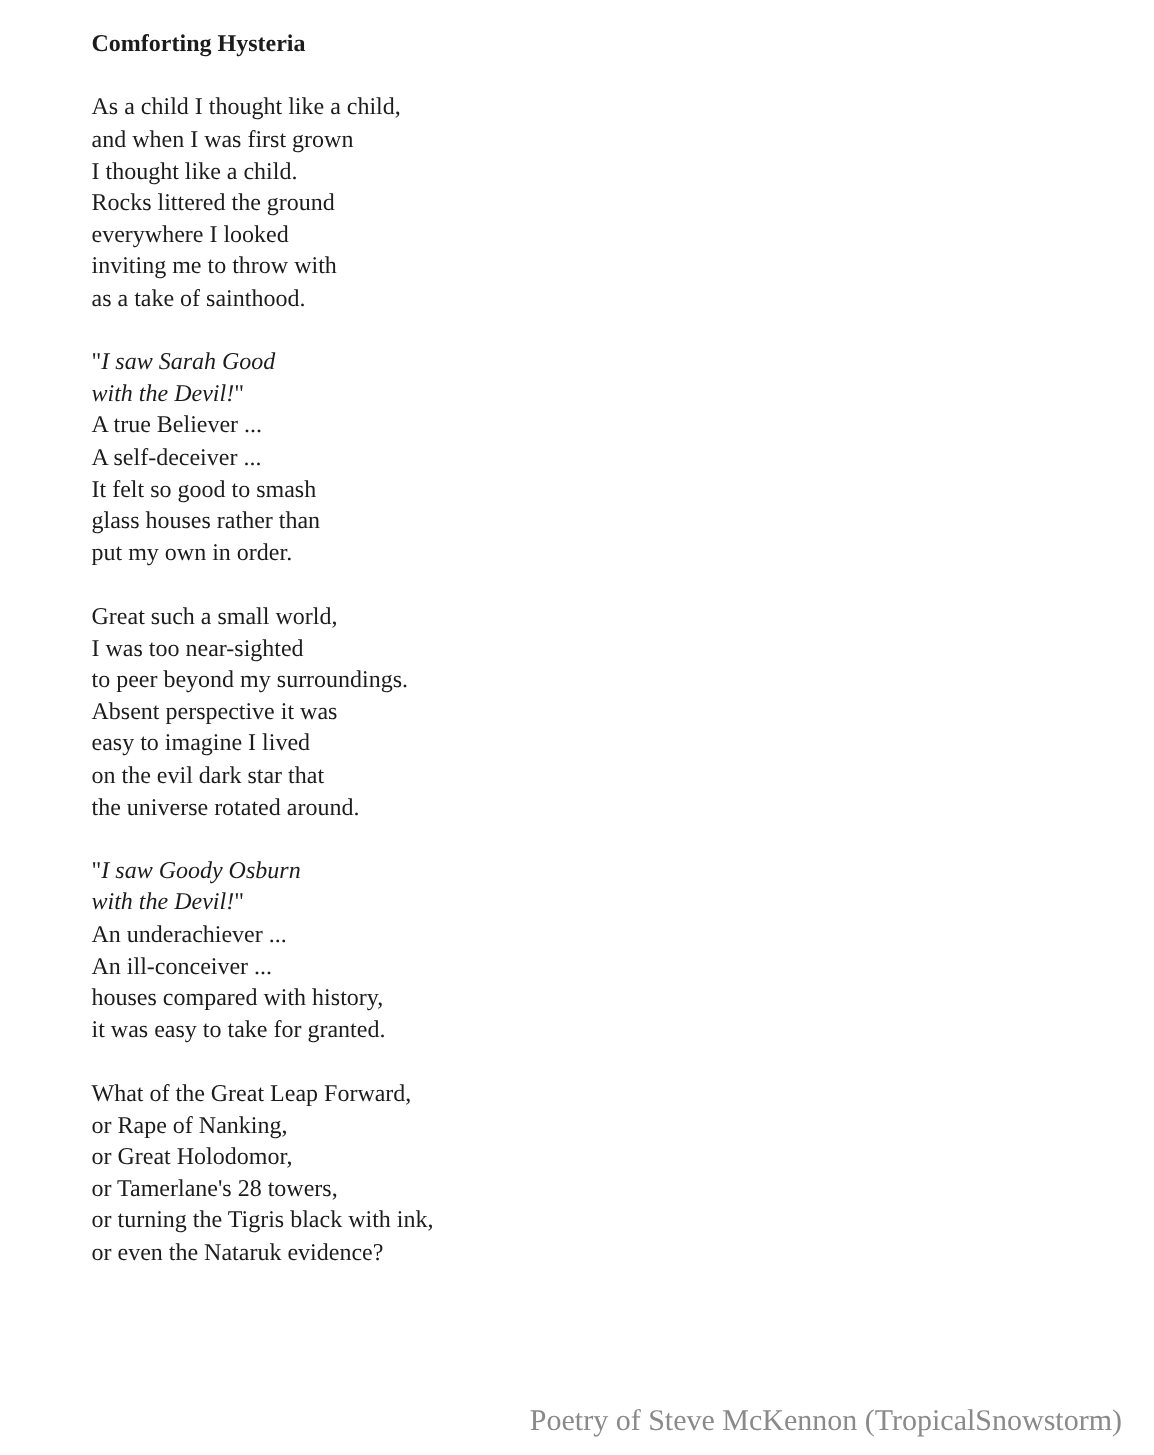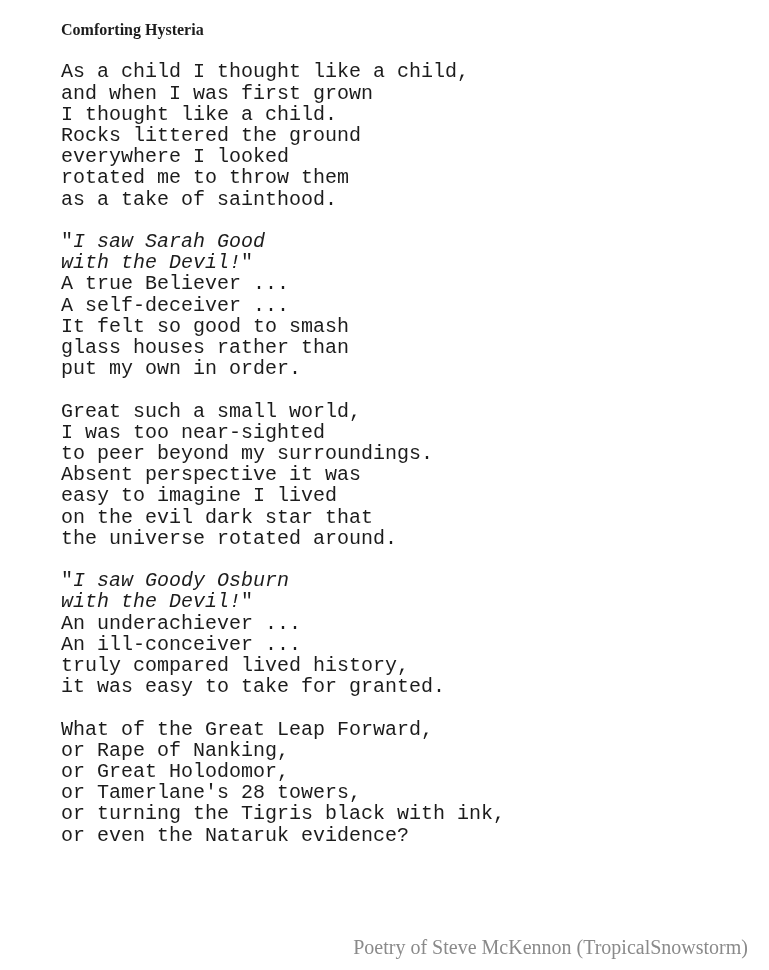--- a/index.html
+++ b/index.html
@@ -26,24 +26,23 @@
   .poem-title {
     font-size: 16px;
     font-weight: bold;
     line-height: 21.2px;
     margin: 0 0 21.2px 0;
   }
   .stanza {
     margin: 0 0 21.2px 0;
   }
   .line {
-    font-size: 20px;
+    font-size: 16px;
     line-height: 21.2px;
     white-space: pre;
-    font-family: Liberation Mono, monospace;
   }
   .italic {
     font-style: italic;
   }
   .footer {
     position: absolute;
     right: 21px;
     bottom: 12px;
     font-size: 20px;
     line-height: 21.2px;
@@ -57,21 +56,21 @@
 <div class="page">
   <div class="content">
     <h1 class="poem-title">Comforting Hysteria</h1>
     <div>
         <div class="stanza">
           <div class="line"><span>As a child I thought like a child,</span></div>
           <div class="line"><span>and when I was first grown</span></div>
           <div class="line"><span>I thought like a child.</span></div>
           <div class="line"><span>Rocks littered the ground</span></div>
           <div class="line"><span>everywhere I looked</span></div>
-          <div class="line"><span>rotated me to throw them</span></div>
+          <div class="line"><span>inviting me to throw with</span></div>
           <div class="line"><span>as a take of sainthood.</span></div>
         </div>
         <div class="stanza">
           <div class="line"><span>"</span><span class="italic">I saw Sarah Good</span></div>
           <div class="line"><span class="italic">with the Devil!</span><span>"</span></div>
           <div class="line"><span>A true Believer ...</span></div>
           <div class="line"><span>A self-deceiver ...</span></div>
           <div class="line"><span>It felt so good to smash</span></div>
           <div class="line"><span>glass houses rather than</span></div>
           <div class="line"><span>put my own in order.</span></div>
@@ -83,21 +82,21 @@
           <div class="line"><span>Absent perspective it was</span></div>
           <div class="line"><span>easy to imagine I lived</span></div>
           <div class="line"><span>on the evil dark star that</span></div>
           <div class="line"><span>the universe rotated around.</span></div>
         </div>
         <div class="stanza">
           <div class="line"><span>"</span><span class="italic">I saw Goody Osburn</span></div>
           <div class="line"><span class="italic">with the Devil!</span><span>"</span></div>
           <div class="line"><span>An underachiever ...</span></div>
           <div class="line"><span>An ill-conceiver ...</span></div>
-          <div class="line"><span>truly compared lived history,</span></div>
+          <div class="line"><span>houses compared with history,</span></div>
           <div class="line"><span>it was easy to take for granted.</span></div>
         </div>
         <div class="stanza">
           <div class="line"><span>What of the Great Leap Forward,</span></div>
           <div class="line"><span>or Rape of Nanking,</span></div>
           <div class="line"><span>or Great Holodomor,</span></div>
           <div class="line"><span>or Tamerlane's 28 towers,</span></div>
           <div class="line"><span>or turning the Tigris black with ink,</span></div>
           <div class="line"><span>or even the Nataruk evidence?</span></div>
         </div>

